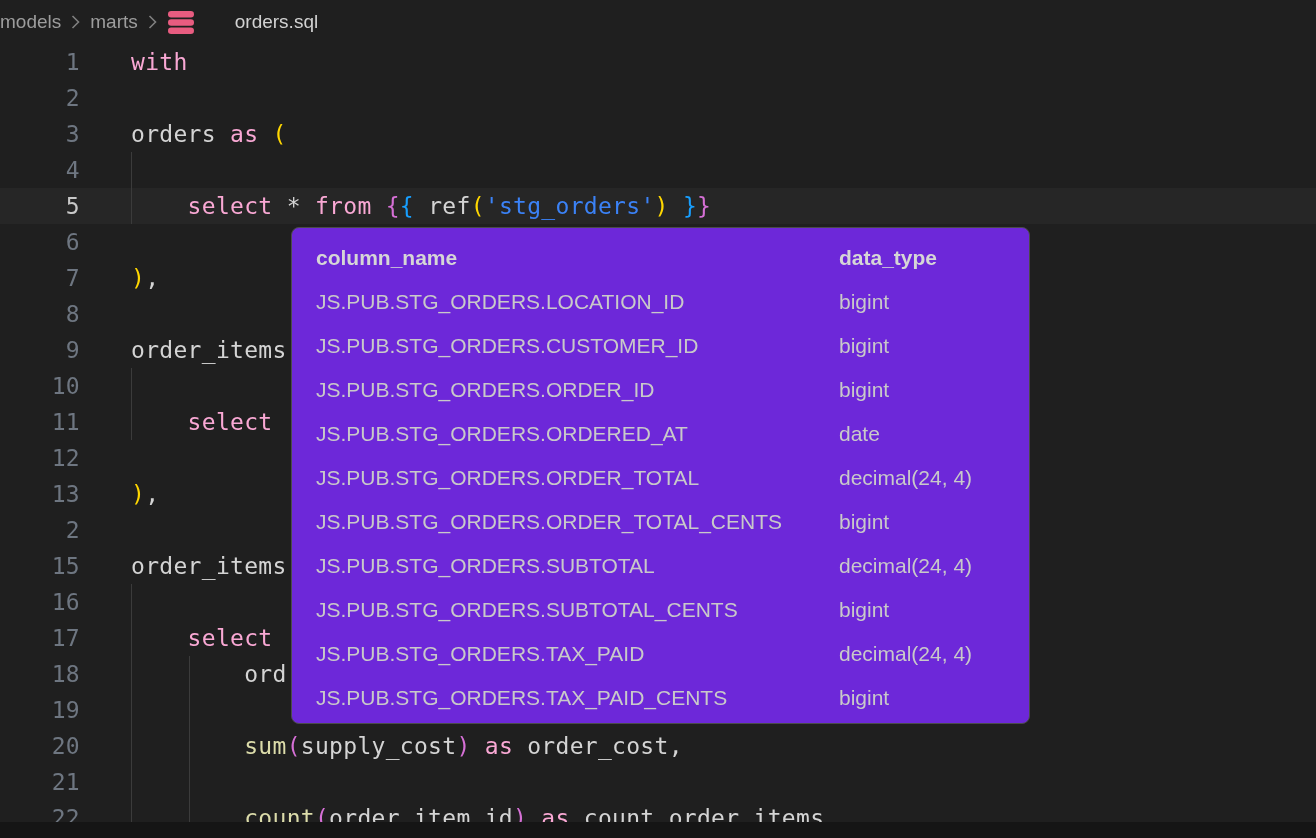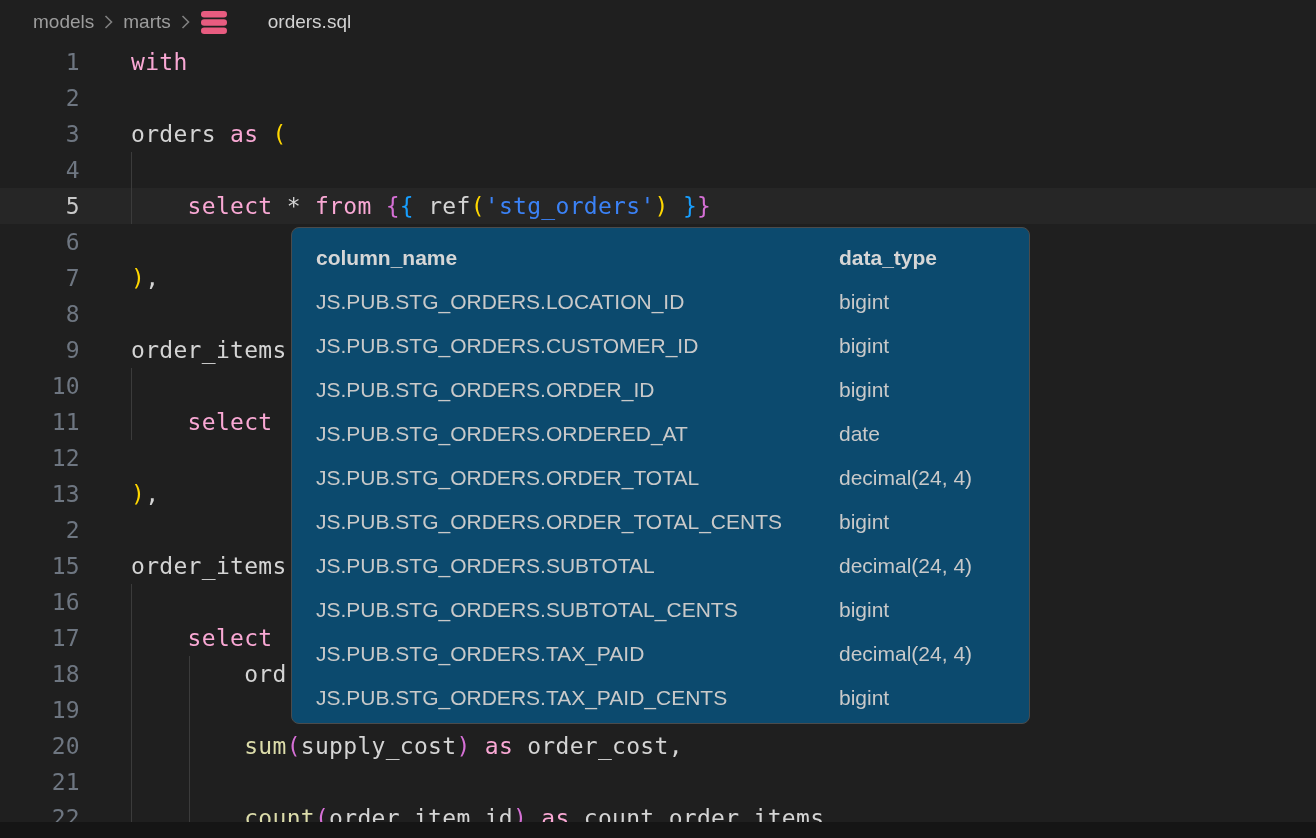--- a/index.html
+++ b/index.html
@@ -2,21 +2,21 @@
 <html><head>
 <meta charset="utf-8">
 <style>
   * { margin:0; padding:0; box-sizing:border-box; }
   html,body { width:1316px; height:838px; overflow:hidden; background:#1f1f1f; }
   .screen { position:relative; width:1316px; height:838px; background:#1f1f1f;
             font-family:"Liberation Sans", sans-serif; }
 
   
   .breadcrumb { position:absolute; left:0; top:0; width:100%; height:44px;
-                display:flex; align-items:center; padding-left:33px;
+                display:flex; align-items:center; 
                 font-size:19px; color:#9d9d9d; }
   .crumb { cursor:pointer; }
   .crumb-file { color:#d2d2d2;margin-left:32px; }
   .crumb-sep { display:flex; align-items:center; margin:0 9px; }
   .file-icon { display:flex; align-items:center; margin-right:8px; }
 
   
   .editor { position:absolute; left:0; top:44px; width:1316px; height:794px; }
   .row { position:relative; height:36px; width:1316px; }
   .row.active { background:#262626; }
@@ -33,21 +33,21 @@
   .tk-kw  { color:#f9a8d4; }
   .tk-id  { color:#d4d4d4; }
   .tk-fn  { color:#dcdcaa; }
   .tk-str { color:#3b82f6; }
   .tk-b1  { color:#ffd700; }
   .tk-b2  { color:#d670d6; }
   .tk-b3  { color:#179fff; }
 
   
   .popup { position:absolute; left:291px; top:227px; width:739px; height:497px;
-           background:#0c4a6e; border:1px solid #4b4b4b; border-radius:8px;
+           background:#6d28d9; border:1px solid #4b4b4b; border-radius:8px;
            padding:8px 0 0 24px; overflow:hidden; z-index:10; }
   .popup table { border-collapse:collapse; table-layout:fixed; }
   .popup th, .popup td { height:44px; text-align:left; vertical-align:middle;
            font-family:"Liberation Sans", sans-serif; font-size:21px;
            font-weight:400; color:#c9c9c9; white-space:nowrap; overflow:hidden; }
   .popup th { font-weight:700; color:#d6d6d6; }
   .popup .c1 { width:523px; }
   .popup .c2 { width:185px; }
 
   

